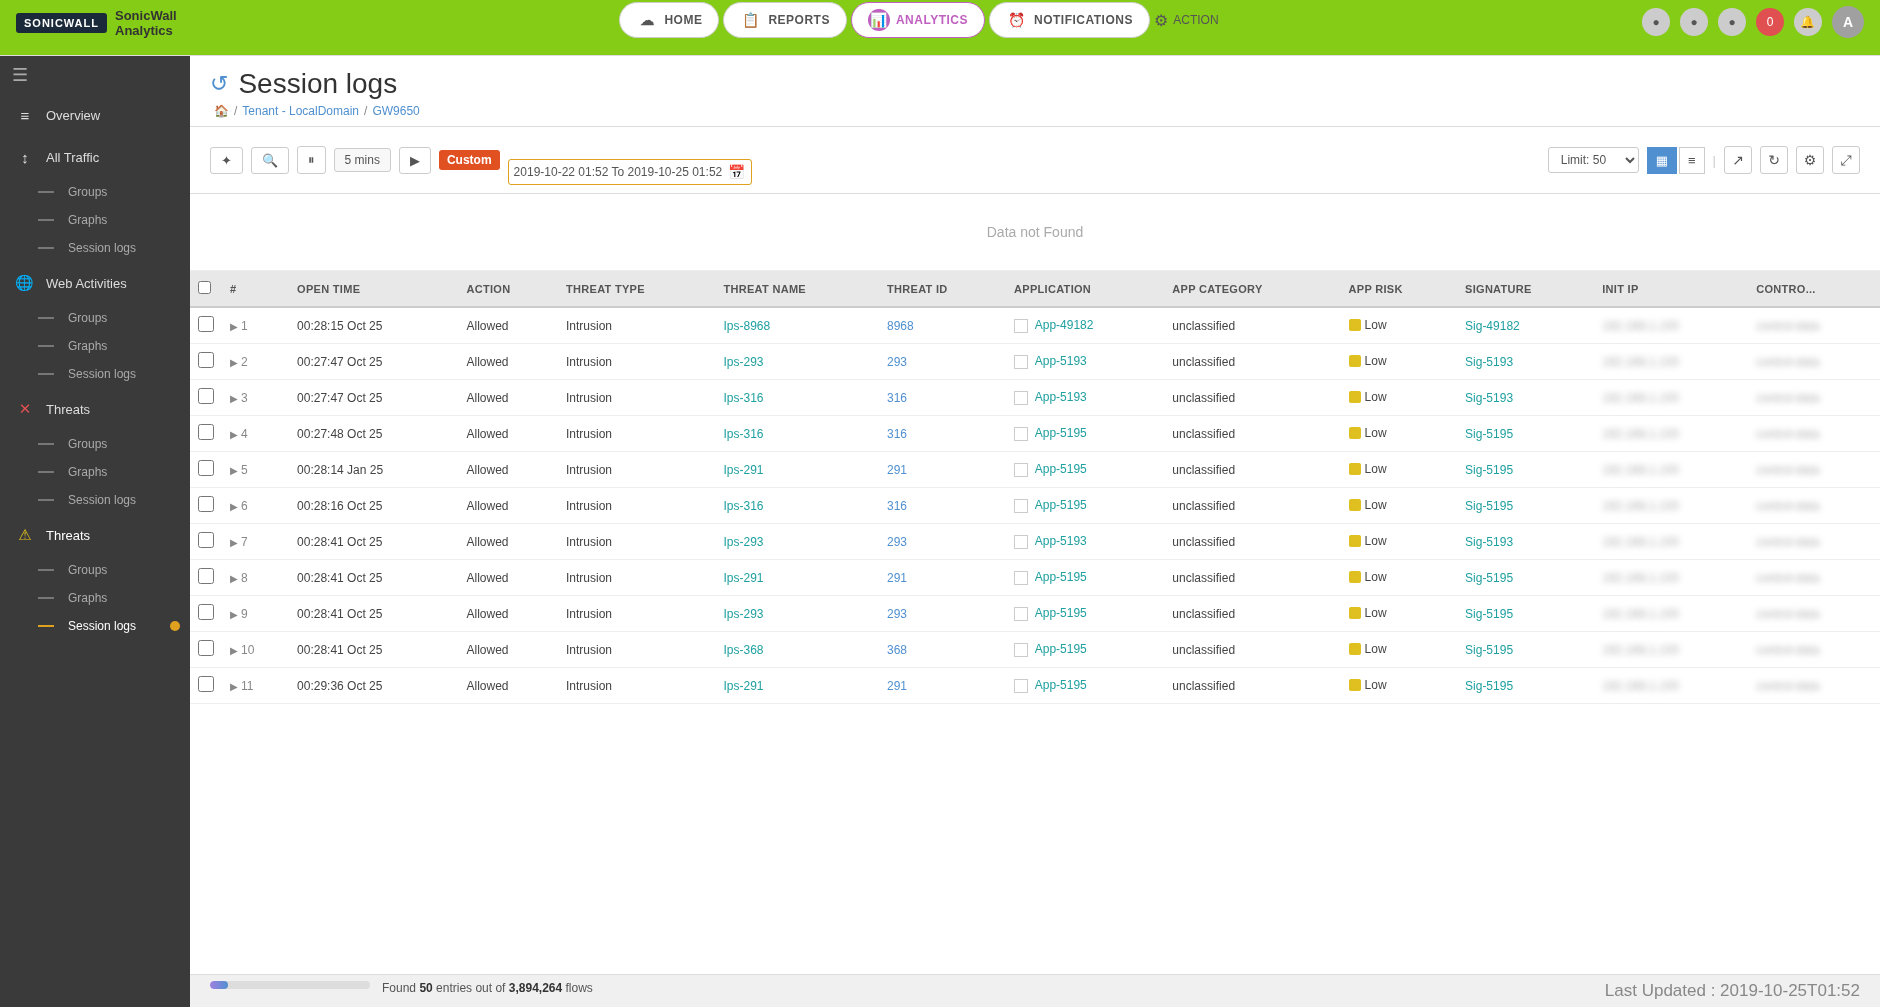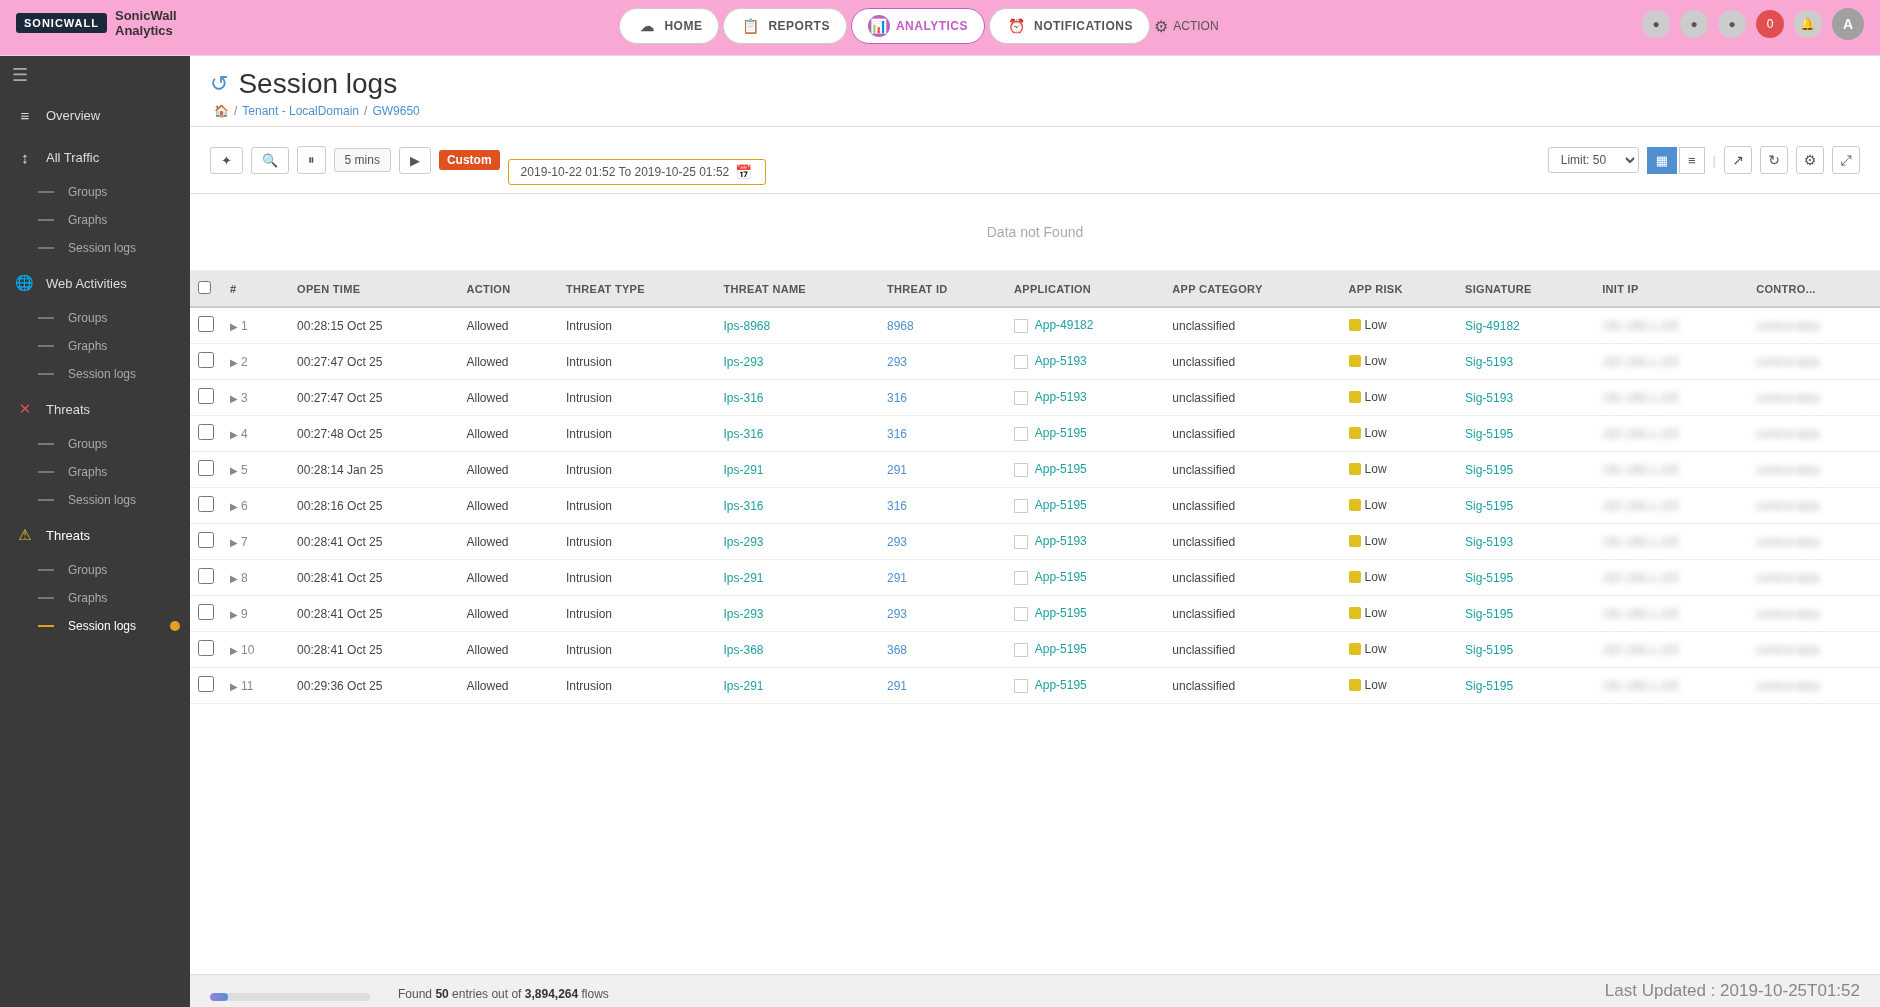--- a/index.html
+++ b/index.html
@@ -1,24 +1,24 @@
 <!DOCTYPE html>
 <html><head>
   <meta charset="utf-8">
   <style>
     * { box-sizing: border-box; margin: 0; padding: 0; }
     body { font-family: 'Segoe UI', Arial, sans-serif; font-size: 13px; background: #f0f0f0; display: flex; flex-direction: column; height: 100vh; overflow: hidden; }
 
     
     .top-nav {
-      background: #f9a8d4;
+      background: #84cc16;
       height: 56px;
       display: flex;
-      align-items: flex-start;
-      padding: 8px 16px;
+      align-items: flex-end;
+      padding: 17px 16px;
       border-bottom: 1px solid #ddd;
       flex-shrink: 0;
       z-index: 10;
     }
     .brand {
       width: 180px;
       display: flex;
       align-items: center;
       gap: 8px;
       flex-shrink: 0;
@@ -269,21 +269,21 @@
       background: #e05020;
       color: #fff;
       border-radius: 3px;
       padding: 3px 8px;
       font-size: 12px;
       font-weight: 600;
     }
     .datetime-range {
       border: 1px solid #e0a020;
       border-radius: 3px;
-      padding: 4px 12px;
+      padding: 4px 5px;
       font-size: 12px;
       color: #555;
       display: flex;
       align-items: center;
       gap: 6px;
       background: #fff;
       margin-top: 24px;
     }
     .cal-icon { font-size: 14px; color: #888; }
     .toolbar-spacer { flex: 1; }
@@ -431,22 +431,22 @@
       background: #e0c020;
       display: inline-block;
     }
 
     
     .status-bar {
       background: #f0f0f0;
       border-top: 1px solid #ddd;
       padding: 6px 20px;
       display: flex;
-      align-items: flex-end;
-      gap: 28px;
+      align-items: flex-start;
+      gap: 12px;
       font-size: 12px;
       color: #666;
       flex-shrink: 0;
     }
     .progress-bar-wrap {
       width: 160px;
       height: 8px;
       background: #ddd;
       border-radius: 4px;
       overflow: hidden;

